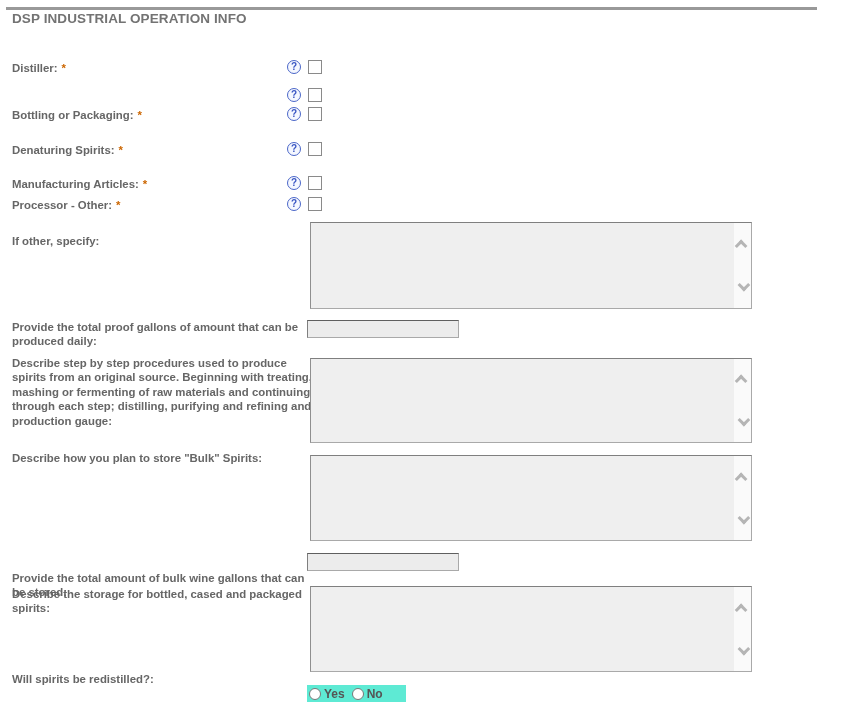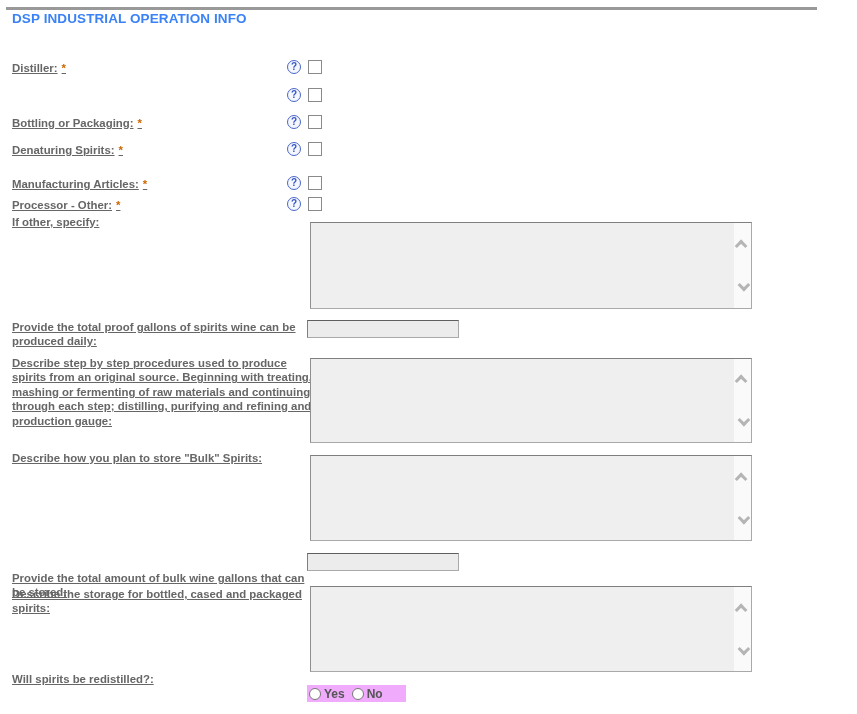--- a/index.html
+++ b/index.html
@@ -6,26 +6,26 @@
   html, body { background: #ffffff; }
   body {
     font-family: "Liberation Sans", sans-serif;
     width: 857px; height: 714px; position: relative; overflow: hidden;
   }
   .page { position: absolute; left: 0; top: 0; width: 857px; height: 714px; }
 
   .topline { position: absolute; left: 6px; top: 7px; width: 811px; height: 3px; background: #999999; }
   .title {
     position: absolute; left: 12px; top: 11px;
-    font-size: 13.5px; font-weight: bold; color: #3b82f6; letter-spacing: 0.1px;
+    font-size: 13.5px; font-weight: bold; color: #737373; letter-spacing: 0.1px;
   }
 
   .lbl {
     position: absolute; left: 12px; width: 300px;
-    font-size: 11.4px; font-weight: bold; color: #666666; line-height: 14.4px; text-decoration: underline;
+    font-size: 11.4px; font-weight: bold; color: #666666; line-height: 14.4px;
   }
   .req { color: #cc6600; font-style: normal; font-weight: bold; margin-left: 4px; }
 
   .cbrow { position: absolute; left: 0; width: 100%; height: 18px; }
   .cbrow .lbl { top: 1px; }
   .help {
     position: absolute; left: 287px; top: 0;
     width: 14px; height: 14px; border: 1px solid #4a66c8; border-radius: 50%;
     color: #3b57c4; background: #f4f7ff;
     font-size: 10px; font-weight: bold; line-height: 12px; text-align: center;
@@ -54,21 +54,21 @@
   .txt {
     position: absolute; width: 152px; height: 18px;
     background: #ececec;
     border: 1px solid #a9a9a9; border-top-color: #5f5f5f; border-left-color: #7f7f7f;
     font-family: "Liberation Sans", sans-serif; font-size: 12px; color: #333;
     padding: 0 3px; outline: none;
   }
 
   .radios {
     position: absolute; left: 307px; top: 685px; width: 99px; height: 17px;
-    background: #f0abfc; display: flex; align-items: center; padding-left: 2px;
+    background: #5eead4; display: flex; align-items: center; padding-left: 2px;
   }
   .radio {
     width: 12px; height: 12px; border: 1px solid #787878; border-radius: 50%;
     background: #ffffff; margin-right: 3px; cursor: pointer; flex: 0 0 auto;
   }
   .rlbl { font-size: 12px; font-weight: bold; color: #555555; margin-right: 7px; }
 </style>
 </head>
 <body>
 
@@ -79,50 +79,50 @@
 
   <div class="cbrow" style="top:60px">
     <span class="lbl"><span>Distiller:</span><em class="req">*</em></span>
     <span class="help">?</span>
     <span class="cb"></span>
   </div>
   <div class="cbrow" style="top:88px">
     <span class="help">?</span>
     <span class="cb"></span>
   </div>
-  <div class="cbrow" style="top:115px">
+  <div class="cbrow" style="top:107px">
     <span class="lbl"><span>Bottling or Packaging:</span><em class="req">*</em></span>
     <span class="help">?</span>
     <span class="cb"></span>
   </div>
   <div class="cbrow" style="top:142px">
     <span class="lbl"><span>Denaturing Spirits:</span><em class="req">*</em></span>
     <span class="help">?</span>
     <span class="cb"></span>
   </div>
   <div class="cbrow" style="top:176px">
     <span class="lbl"><span>Manufacturing Articles:</span><em class="req">*</em></span>
     <span class="help">?</span>
     <span class="cb"></span>
   </div>
   <div class="cbrow" style="top:197px">
     <span class="lbl"><span>Processor - Other:</span><em class="req">*</em></span>
     <span class="help">?</span>
     <span class="cb"></span>
   </div>
 
-  <div class="lbl" style="top:215px">If other, specify:</div>
+  <div class="lbl" style="top:234px">If other, specify:</div>
   <div class="ta" style="top:222px;height:87px">
     <div class="sb">
       <i class="chev up"></i>
       <i class="chev down"></i>
     </div>
   </div>
 
-  <div class="lbl" style="top:320px;width:330px">Provide the total proof gallons of spirits wine can be produced daily:</div>
+  <div class="lbl" style="top:320px;width:330px">Provide the total proof gallons of amount that can be produced daily:</div>
   <input class="txt" style="left: 307px; top: 320px;" value="">
 
   <div class="lbl" style="top:356px">Describe step by step procedures used to produce spirits from an original source. Beginning with treating, mashing or fermenting of raw materials and continuing through each step; distilling, purifying and refining and production gauge:</div>
   <div class="ta" style="top:358px;height:85px">
     <div class="sb">
       <i class="chev up"></i>
       <i class="chev down"></i>
     </div>
   </div>
 

